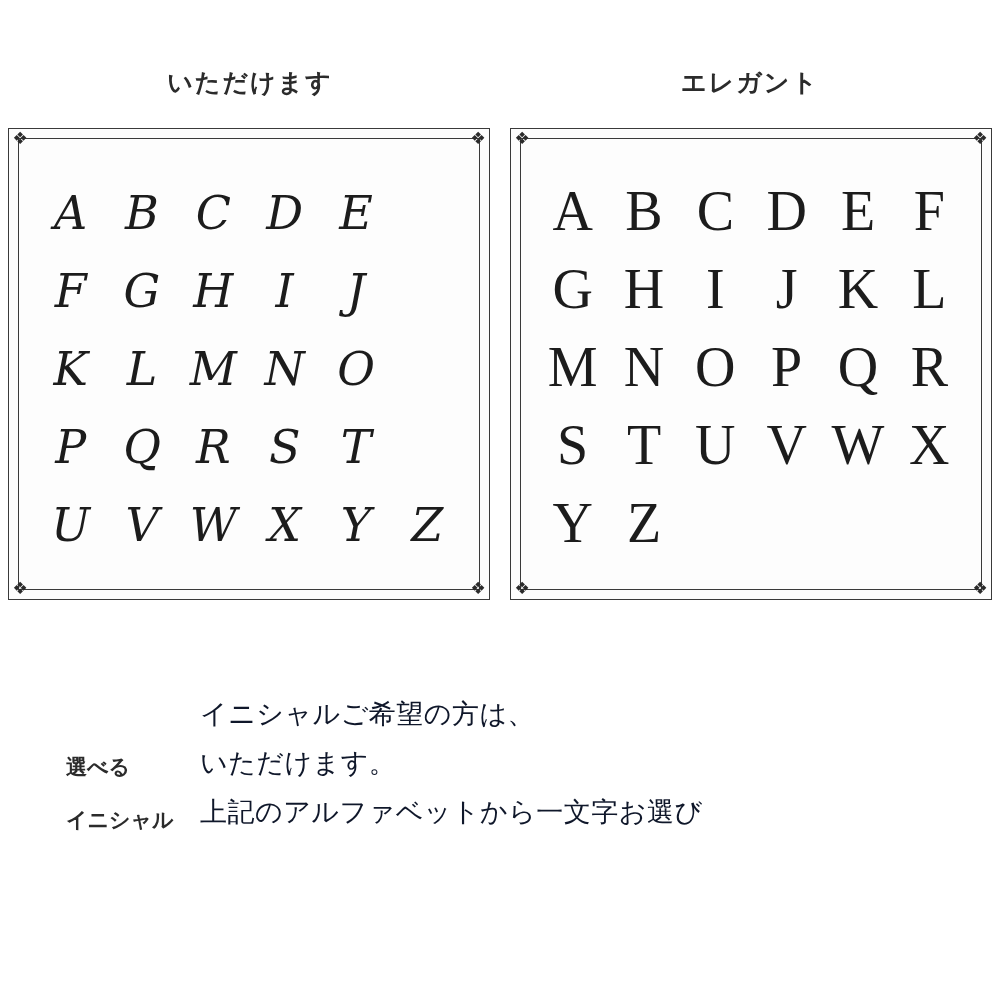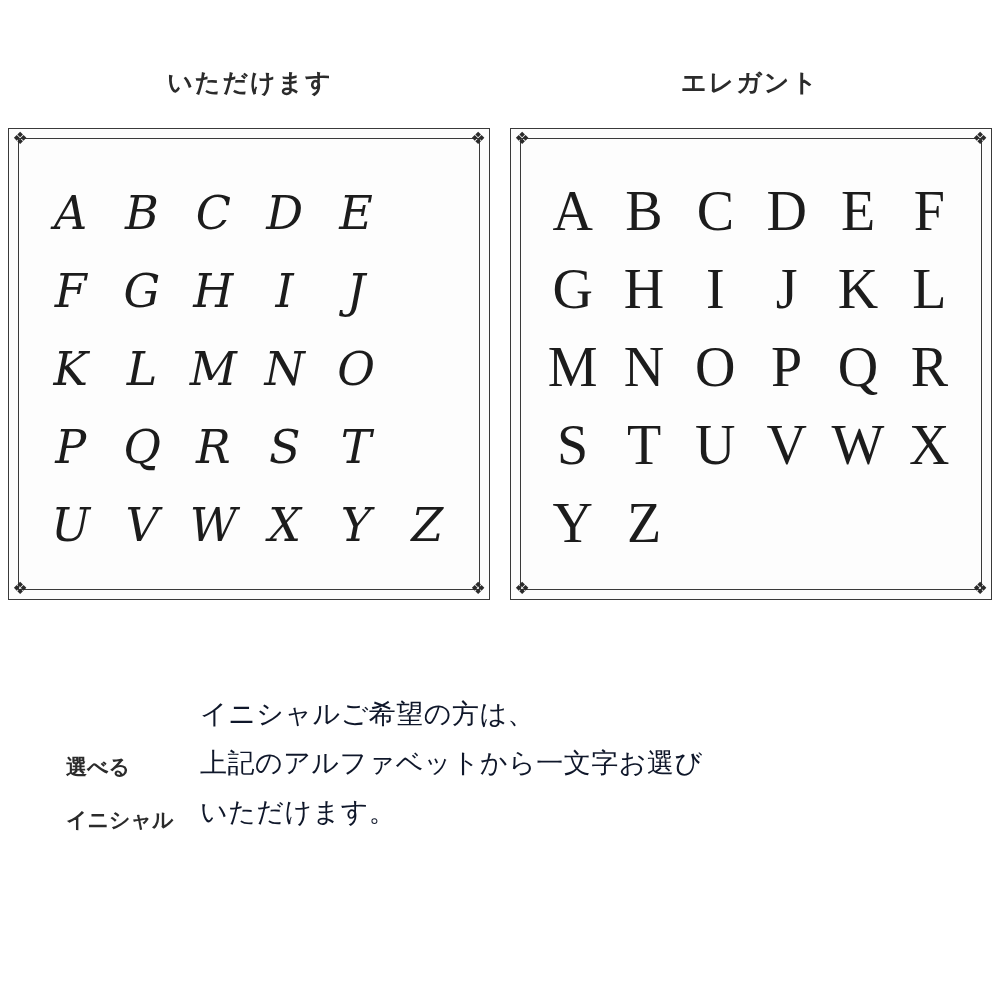--- a/index.html
+++ b/index.html
@@ -263,18 +263,18 @@
 
   </div>
 
   <div class="bottom">
     <div class="bottom-label">
       <span class="l1">選べる</span>
       <span class="l2">イニシャル</span>
     </div>
     <div class="bottom-text">
       <span class="line">イニシャルご希望の方は、</span>
+      <span class="line">いただけます。</span>
       <span class="line">上記のアルファベットから一文字お選び</span>
-      <span class="line">いただけます。</span>
     </div>
   </div>
 
 </div>
 
 </body></html>

